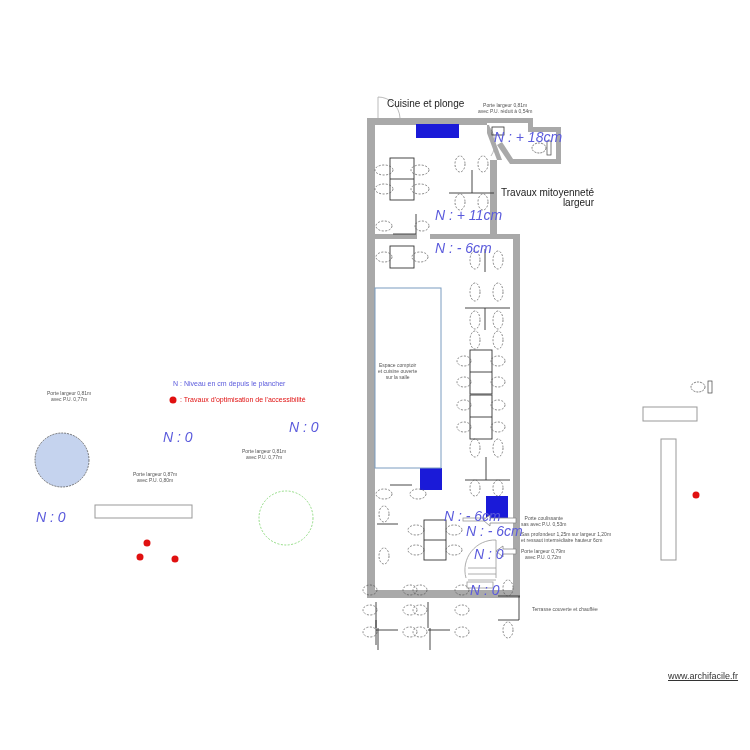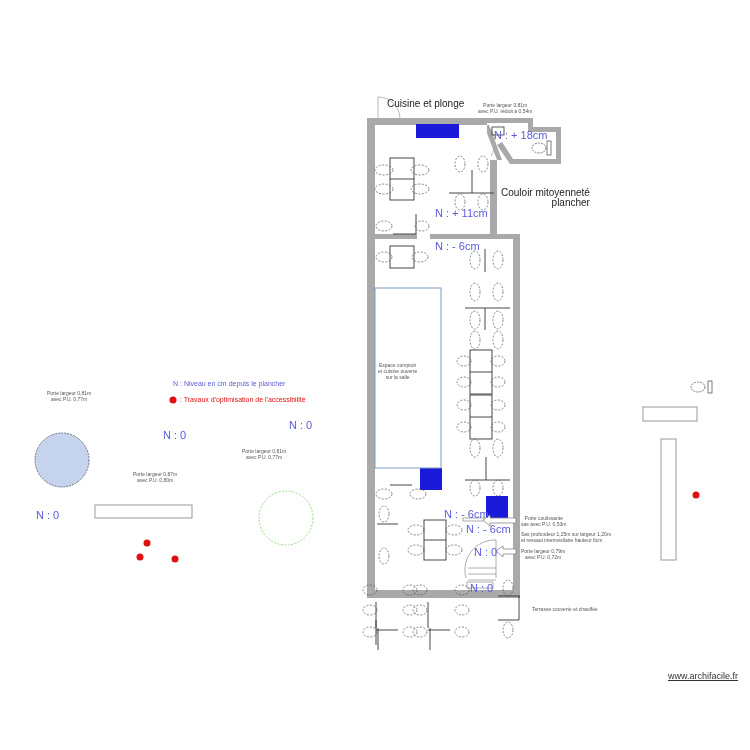--- a/index.html
+++ b/index.html
@@ -1,19 +1,19 @@
 <!DOCTYPE html>
 <html><head>
 <meta charset="utf-8">
 <style>
   html, body { margin:0; padding:0; background:#ffffff; }
   body { width:750px; height:750px; position:relative; overflow:hidden; font-family:"Liberation Sans", sans-serif; }
   .abs { position:absolute; }
   .note { position:absolute; font-size:5px; color:#555; text-align:center; line-height:6px; white-space:nowrap; }
-  .level { position:absolute; font-size:11px; color:#5a5adc; white-space:nowrap; }
+  .level { position:absolute; font-size:14px; color:#5a5adc; white-space:nowrap;font-style:italic; }
   .label { position:absolute; font-size:9px; color:#222; white-space:nowrap; text-align:right; line-height:10px; }
   svg { position:absolute; left:0; top:0; }
   .watermark { position:absolute; font-size:9px; color:#333; }
 </style>
 </head>
 <body>
 
 <svg width="750" height="750">
 
   <g fill="#a9a9a9">
@@ -188,22 +188,22 @@
   </g>
 
   <rect x="643" y="407" width="54" height="14" fill="#fff" stroke="#999" stroke-width="1"></rect>
   <rect x="661" y="439" width="15" height="121" fill="#fff" stroke="#999" stroke-width="1"></rect>
   <ellipse cx="698" cy="387" rx="7" ry="5" fill="none" stroke="#444" stroke-width="0.7" stroke-dasharray="2,1"></ellipse>
   <rect x="708" y="381" width="4" height="12" fill="none" stroke="#444" stroke-width="0.7"></rect>
 </svg>
 
 <div class="label" style="left:387px;top:99px;font-size:10px;">Cuisine et plonge</div>
 <div class="label" style="left:501px;top:188px;font-size:10px;">
-  <div>Couloir mitoyenneté</div>
-  <div>plancher</div>
+  <div>Travaux mitoyenneté</div>
+  <div>largeur</div>
 </div>
 <div class="note" style="left:378px;top:362px;">
   <div>Espace comptoir</div>
   <div>et cuisine ouverte</div>
   <div>sur la salle</div>
 </div>
 <div class="note" style="left:532px;top:606px;">Terrasse couverte et chauffée</div>
 
 <div class="level" style="left:494px;top:129px;">N : + 18cm</div>
 <div class="level" style="left:435px;top:207px;">N : + 11cm</div>

